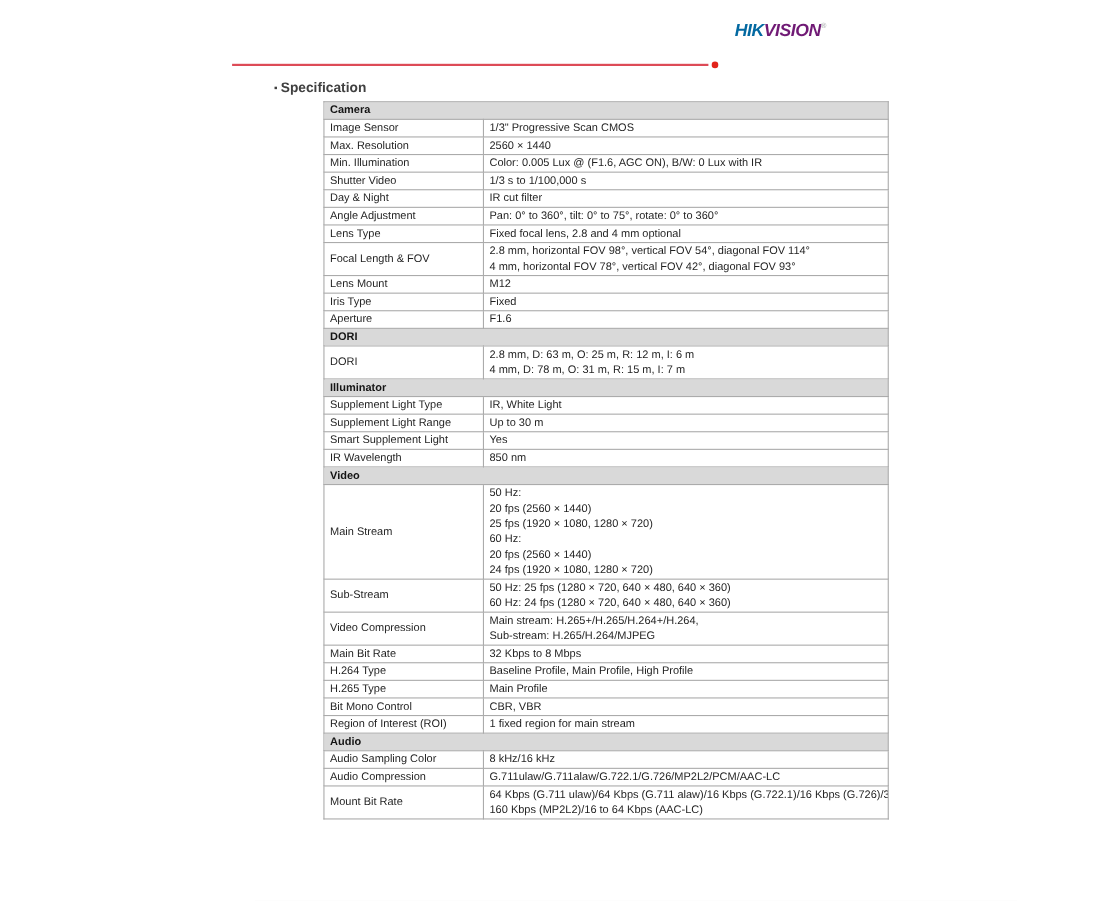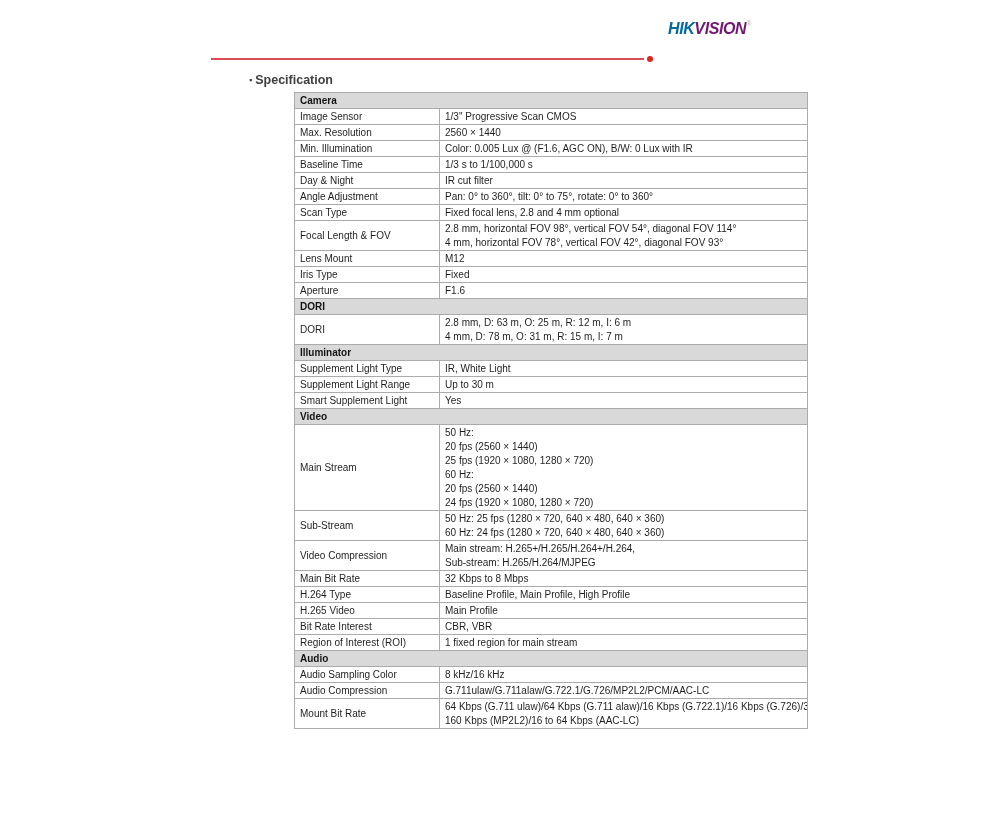--- a/index.html
+++ b/index.html
@@ -119,39 +119,39 @@
             <div>2560 × 1440</div>
           </td>
         </tr>
         <tr>
           <td class="label-cell">Min. Illumination</td>
           <td class="value-cell">
             <div>Color: 0.005 Lux @ (F1.6, AGC ON), B/W: 0 Lux with IR</div>
           </td>
         </tr>
         <tr>
-          <td class="label-cell">Baseline Time</td>
+          <td class="label-cell">Shutter Video</td>
           <td class="value-cell">
             <div>1/3 s to 1/100,000 s</div>
           </td>
         </tr>
         <tr>
           <td class="label-cell">Day &amp; Night</td>
           <td class="value-cell">
             <div>IR cut filter</div>
           </td>
         </tr>
         <tr>
           <td class="label-cell">Angle Adjustment</td>
           <td class="value-cell">
             <div>Pan: 0° to 360°, tilt: 0° to 75°, rotate: 0° to 360°</div>
           </td>
         </tr>
         <tr>
-          <td class="label-cell">Scan Type</td>
+          <td class="label-cell">Lens Type</td>
           <td class="value-cell">
             <div>Fixed focal lens, 2.8 and 4 mm optional</div>
           </td>
         </tr>
         <tr>
           <td class="label-cell">Focal Length &amp; FOV</td>
           <td class="value-cell">
             <div>2.8 mm, horizontal FOV 98°, vertical FOV 54°, diagonal FOV 114°</div>
             <div>4 mm, horizontal FOV 78°, vertical FOV 42°, diagonal FOV 93°</div>
           </td>
@@ -196,20 +196,26 @@
         <tr>
           <td class="label-cell">Supplement Light Range</td>
           <td class="value-cell">
             <div>Up to 30 m</div>
           </td>
         </tr>
         <tr>
           <td class="label-cell">Smart Supplement Light</td>
           <td class="value-cell">
             <div>Yes</div>
+          </td>
+        </tr>
+        <tr>
+          <td class="label-cell">IR Wavelength</td>
+          <td class="value-cell">
+            <div>850 nm</div>
           </td>
         </tr>
         <tr>
           <td colspan="2" class="section-header">Video</td>
         </tr>
         <tr>
           <td class="label-cell">Main Stream</td>
           <td class="value-cell">
             <div>50 Hz:</div>
             <div>20 fps (2560 × 1440)</div>
@@ -239,27 +245,27 @@
             <div>32 Kbps to 8 Mbps</div>
           </td>
         </tr>
         <tr>
           <td class="label-cell">H.264 Type</td>
           <td class="value-cell">
             <div>Baseline Profile, Main Profile, High Profile</div>
           </td>
         </tr>
         <tr>
-          <td class="label-cell">H.265 Video</td>
+          <td class="label-cell">H.265 Type</td>
           <td class="value-cell">
             <div>Main Profile</div>
           </td>
         </tr>
         <tr>
-          <td class="label-cell">Bit Rate Interest</td>
+          <td class="label-cell">Bit Mono Control</td>
           <td class="value-cell">
             <div>CBR, VBR</div>
           </td>
         </tr>
         <tr>
           <td class="label-cell">Region of Interest (ROI)</td>
           <td class="value-cell">
             <div>1 fixed region for main stream</div>
           </td>
         </tr>

